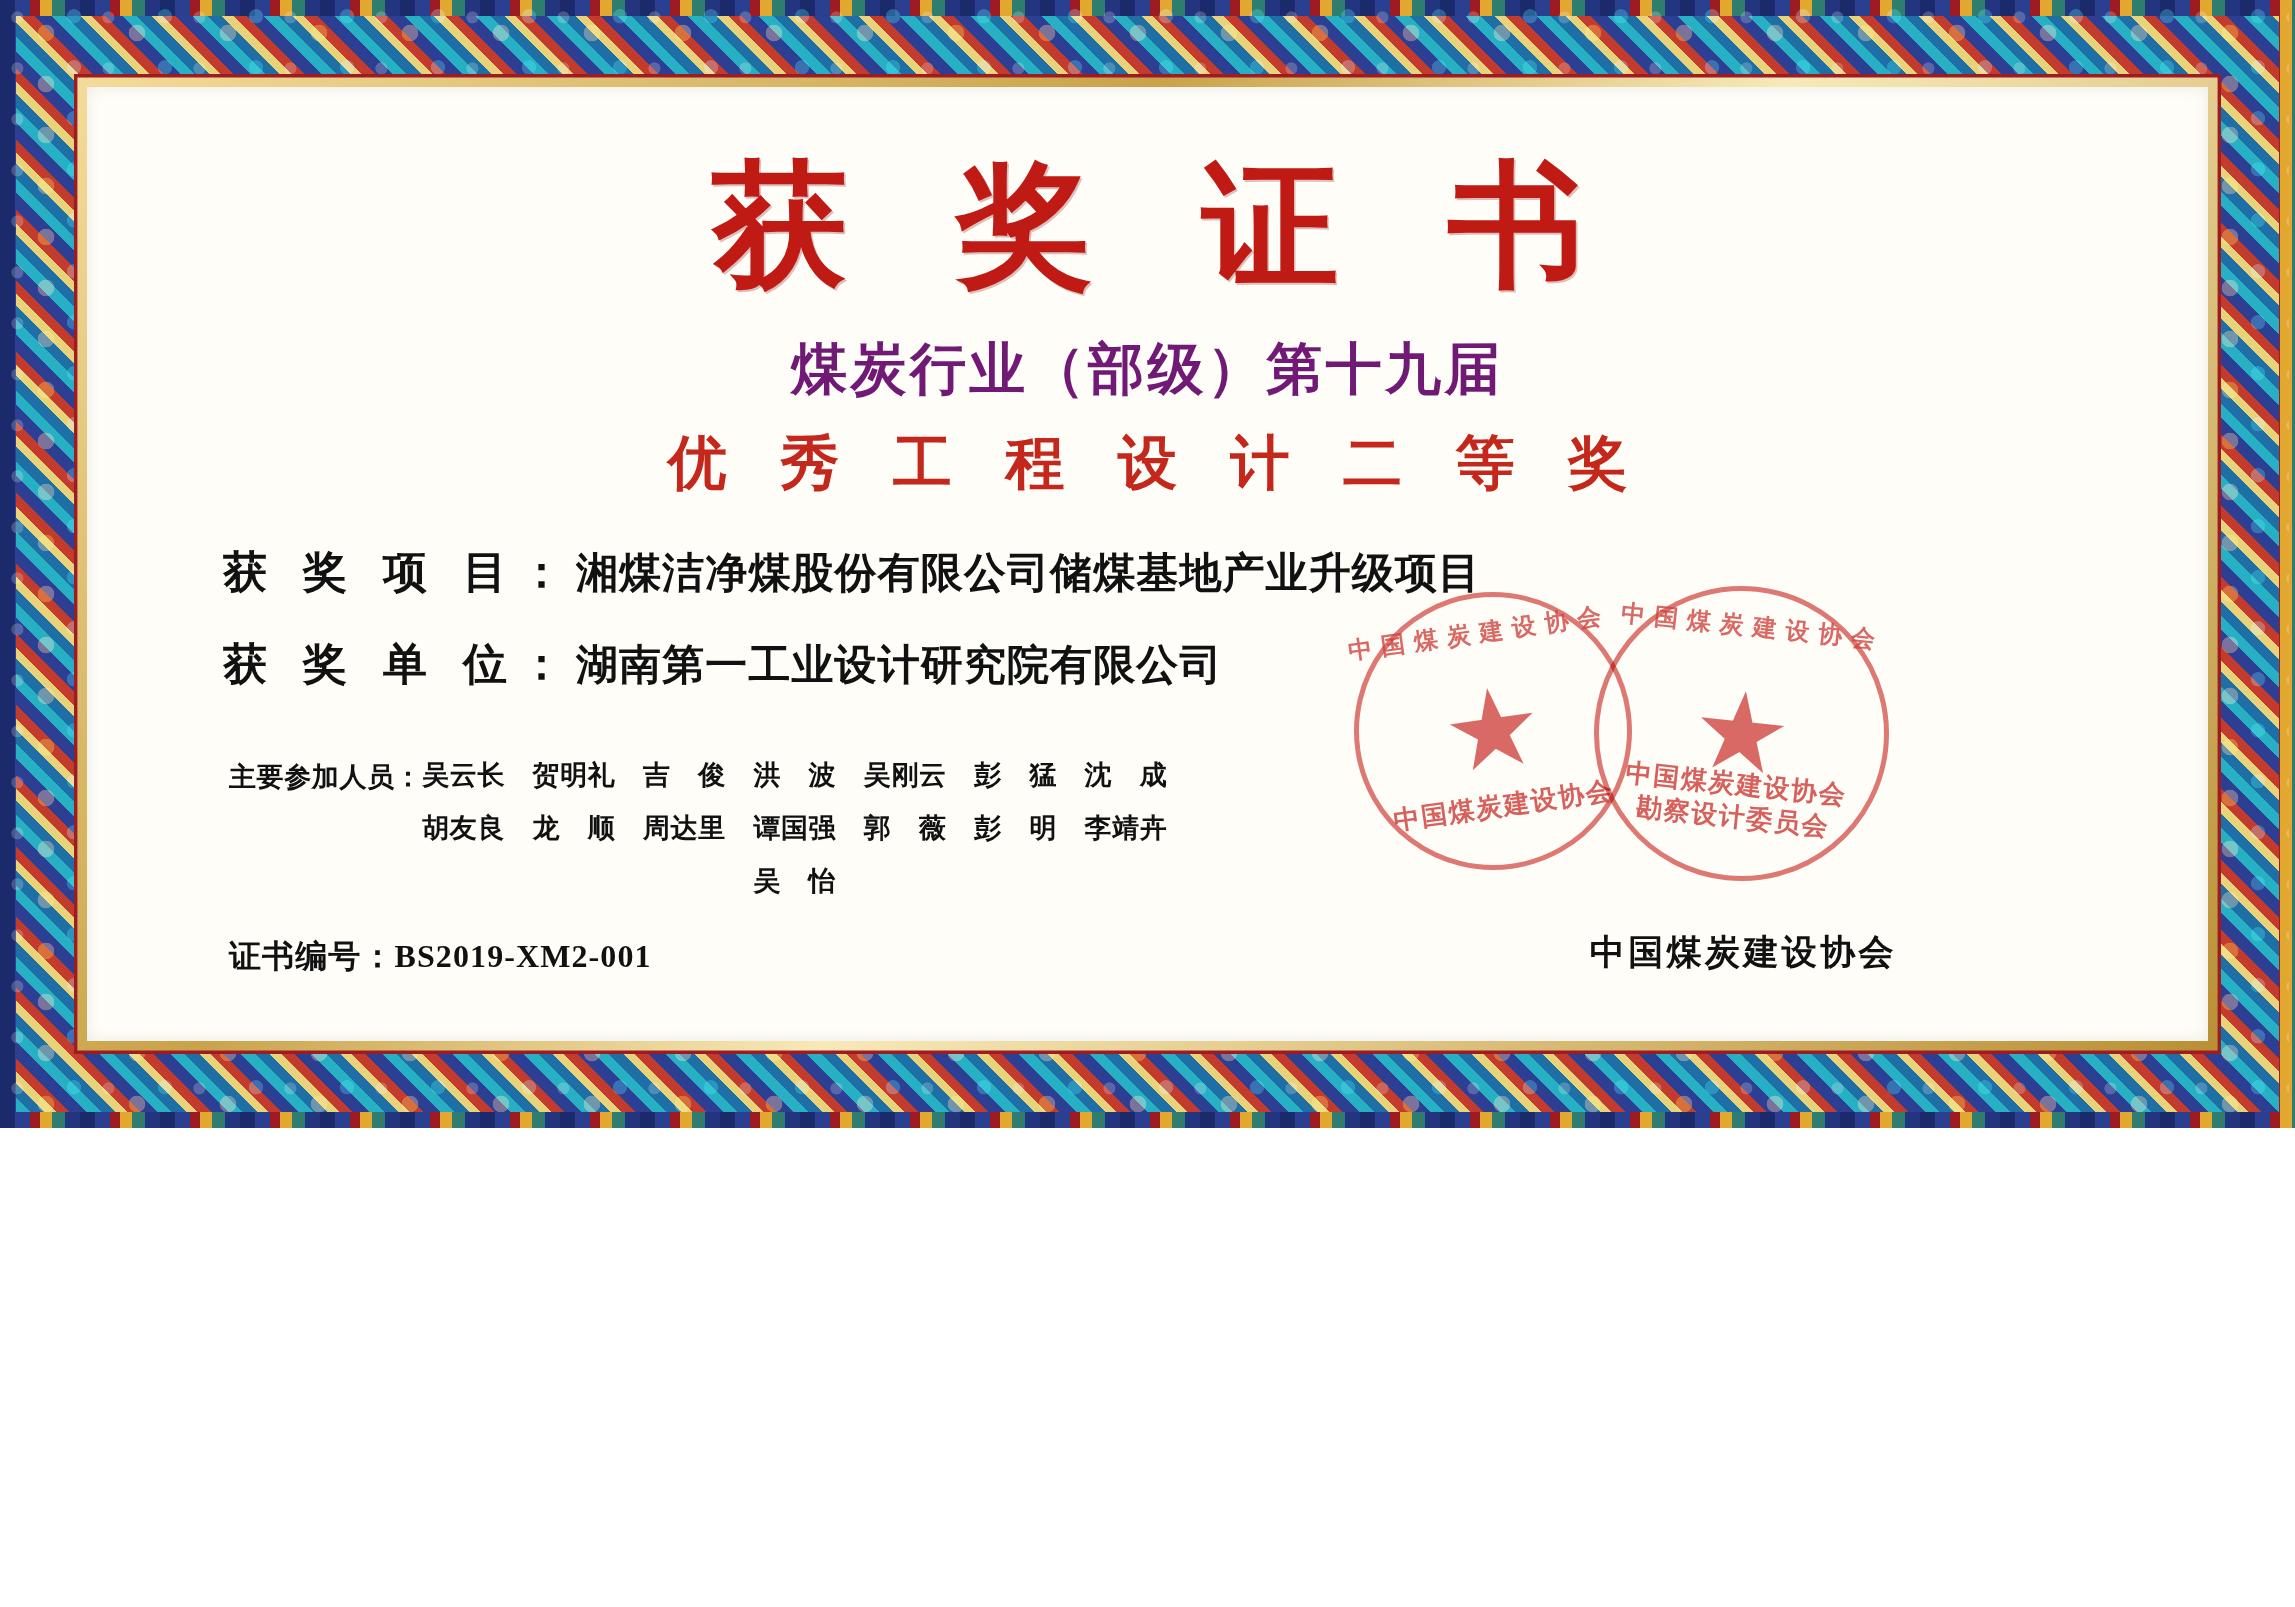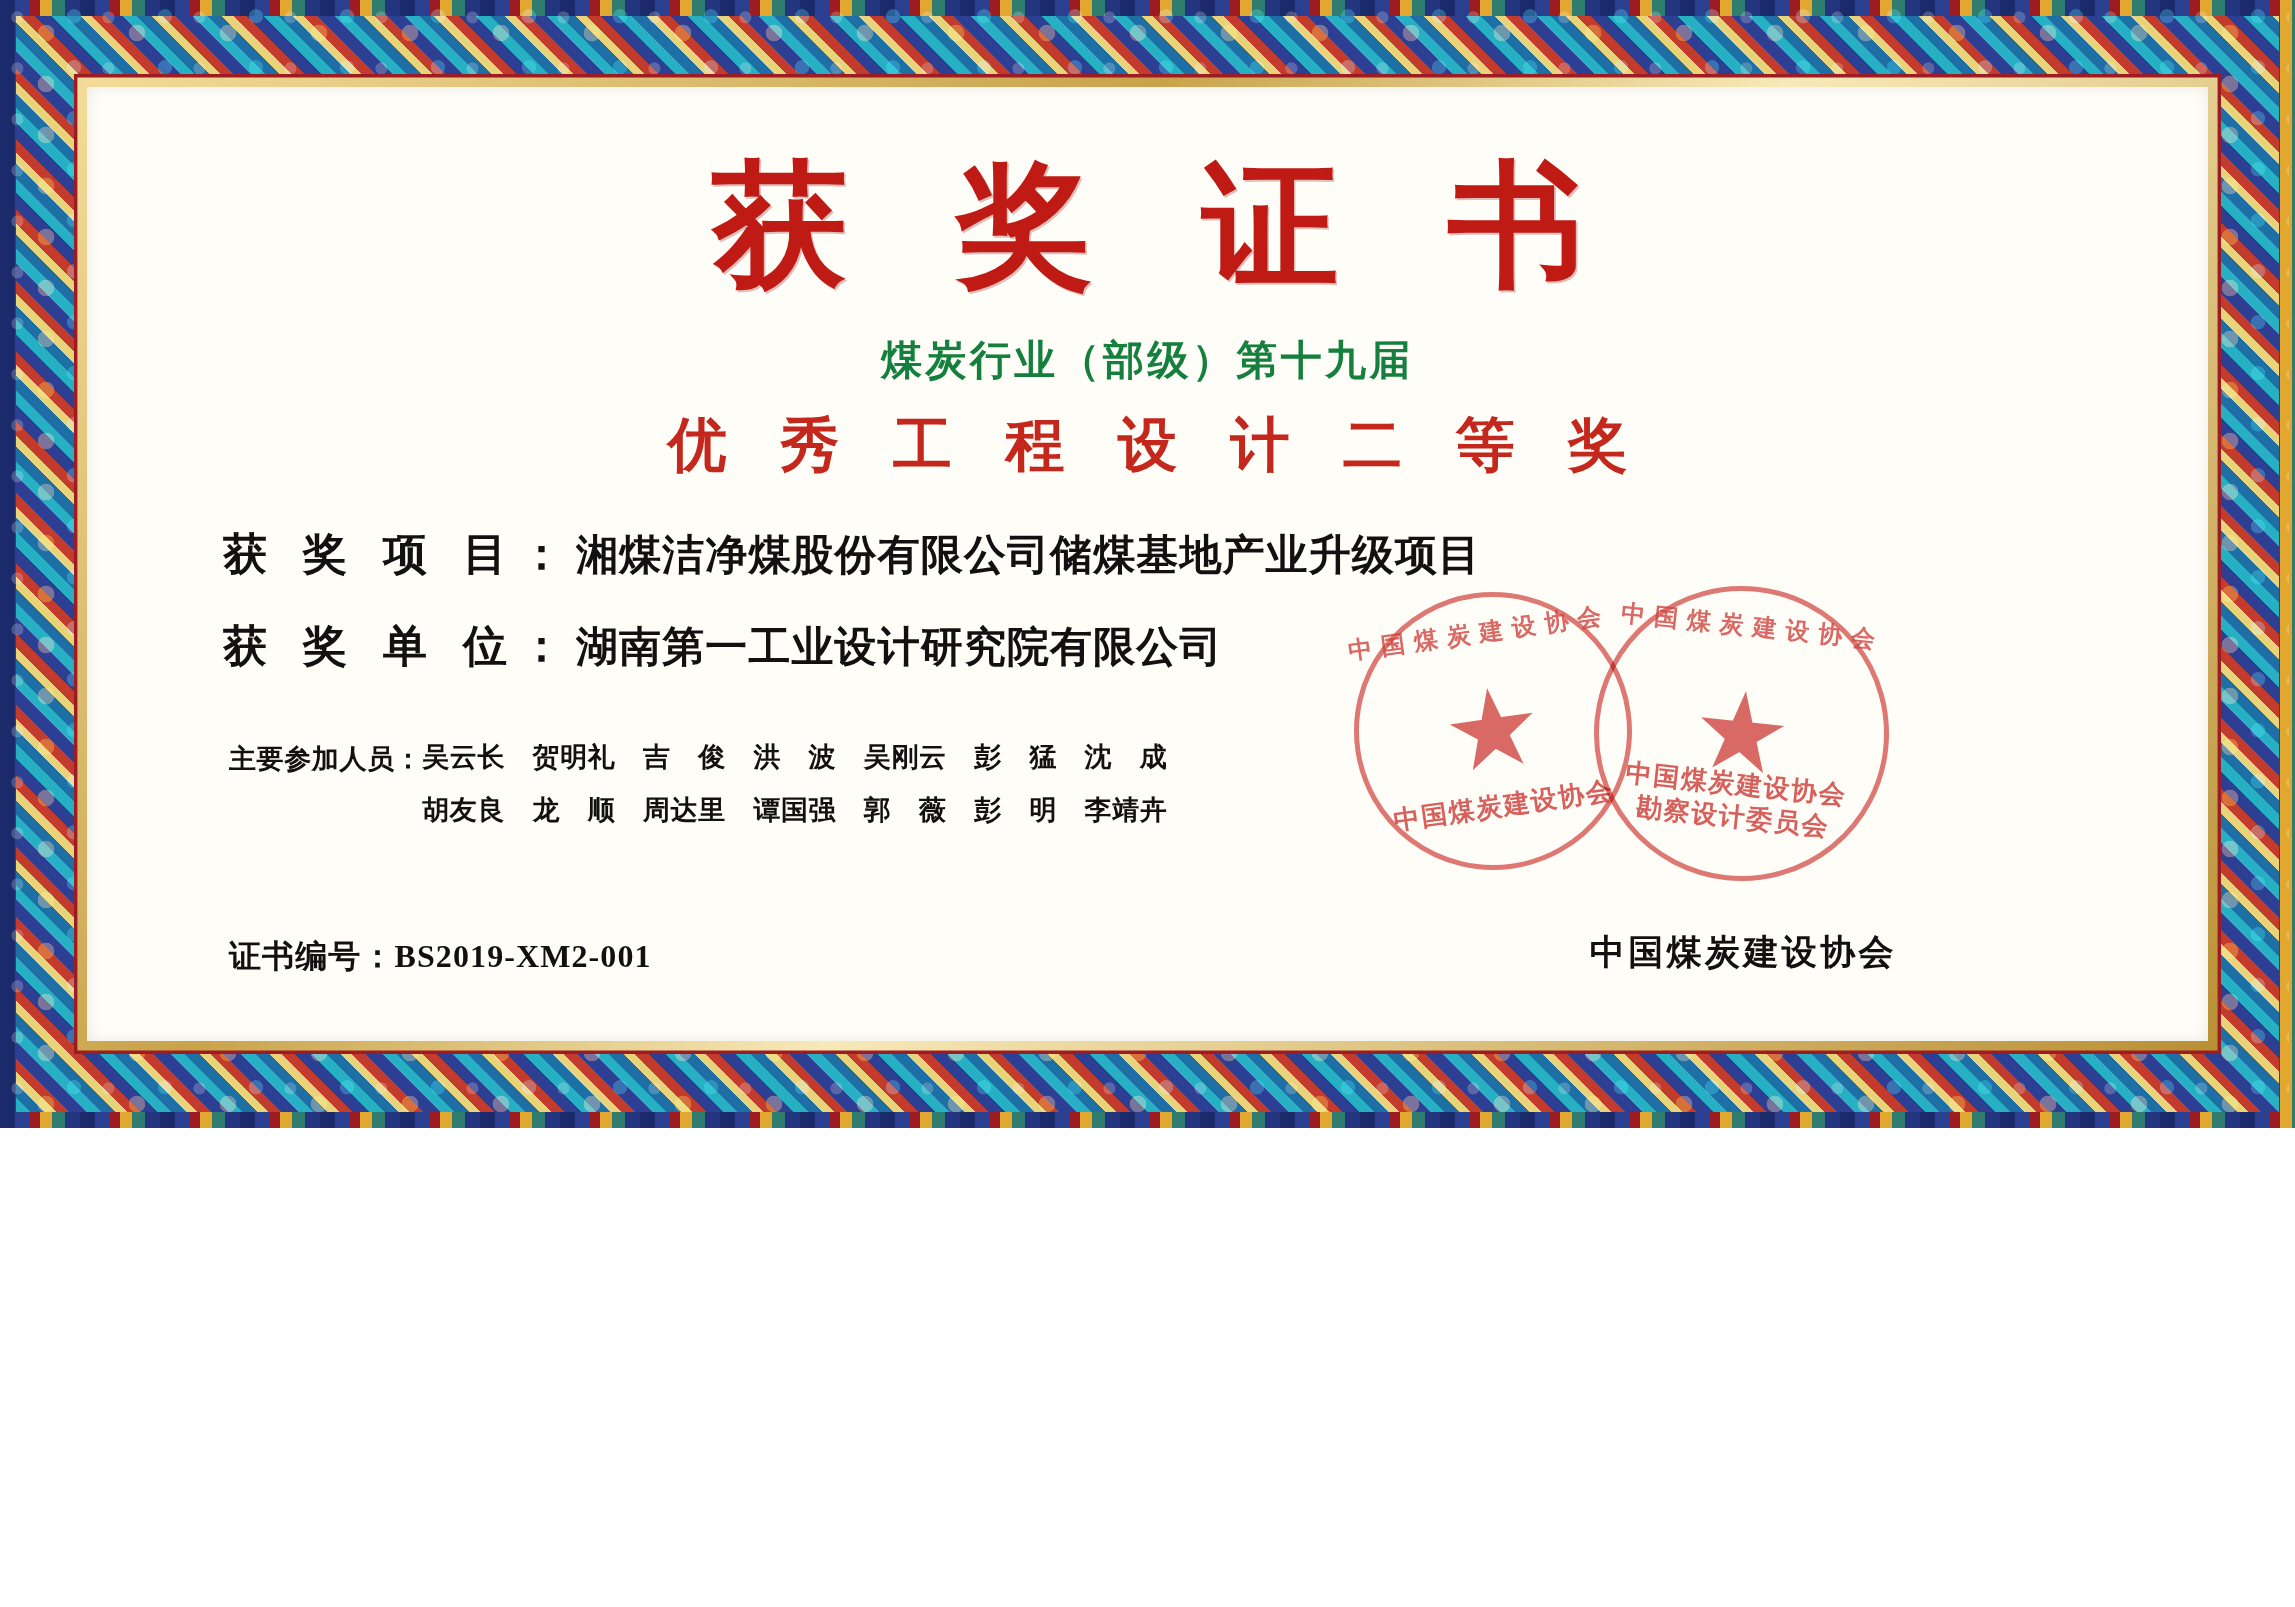--- a/index.html
+++ b/index.html
@@ -94,22 +94,22 @@
     letter-spacing: 31px;
     text-indent: 31px;
     line-height: 1.05;
     font-family: "DejaVu Serif", "Liberation Serif", serif;
     text-shadow: 1.7px 2.3px 0 rgba(120,10,8,.25);
   }
 
   .subtitle-1 {
     margin-top: 40px;
     text-align: center;
-    color: #15803d;
-    font-size: 41px;
+    color: #701a75;
+    font-size: 56px;
     font-weight: 700;
     letter-spacing: 3.4px;
     line-height: 1.2;
   }
 
   .subtitle-2 {
     margin-top: 25px;
     text-align: center;
     color: #c4281d;
     font-size: 59px;
@@ -274,20 +274,21 @@
     <div class="field-row second">
       <span class="field-label">获 奖 单 位：</span>
       <span class="field-value">湖南第一工业设计研究院有限公司</span>
     </div>
 
     <div class="participants">
       <span class="participants-label">主要参加人员：</span>
       <div class="participants-lines">
         <div class="participants-line">吴云长　贺明礼　吉　俊　洪　波　吴刚云　彭　猛　沈　成</div>
         <div class="participants-line">胡友良　龙　顺　周达里　谭国强　郭　薇　彭　明　李靖卉</div>
+        <div class="participants-line">吴　怡</div>
       </div>
     </div>
 
     <div class="footer">
       <div class="cert-no">
         <span>证书编号：</span><span>BS2019-XM2-001</span>
       </div>
       <div class="date">中国煤炭建设协会</div>
     </div>
 

